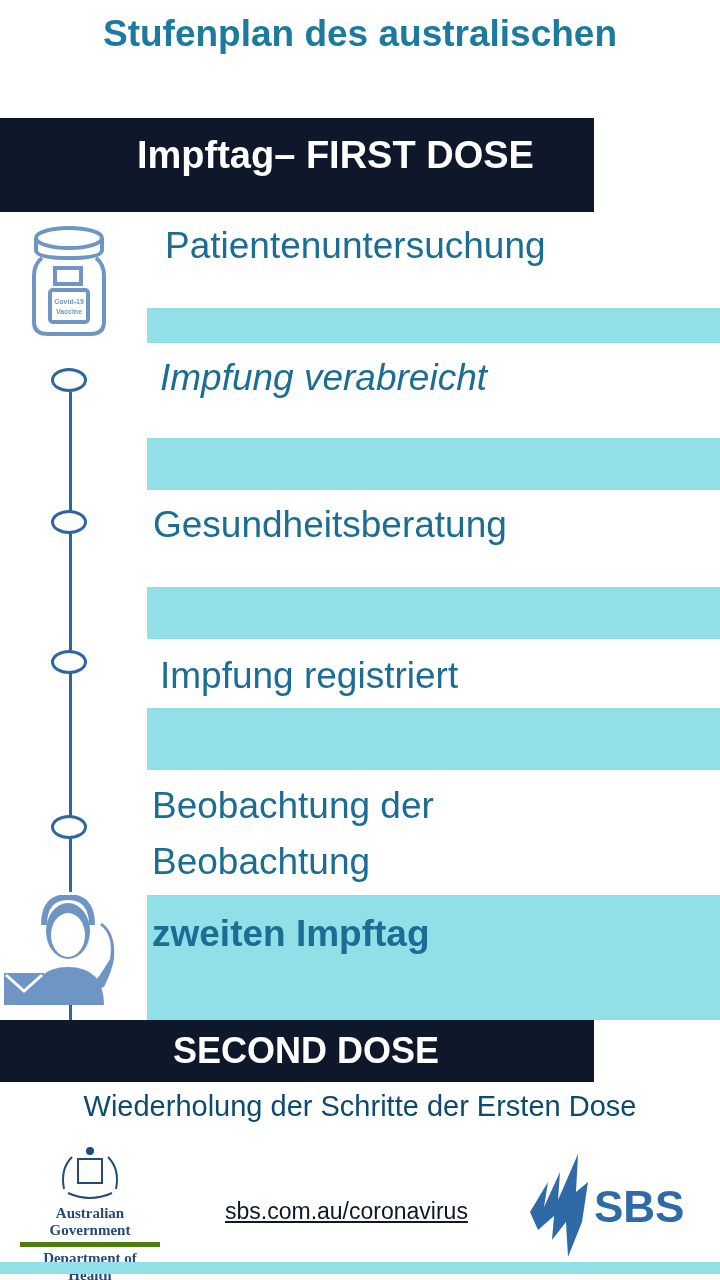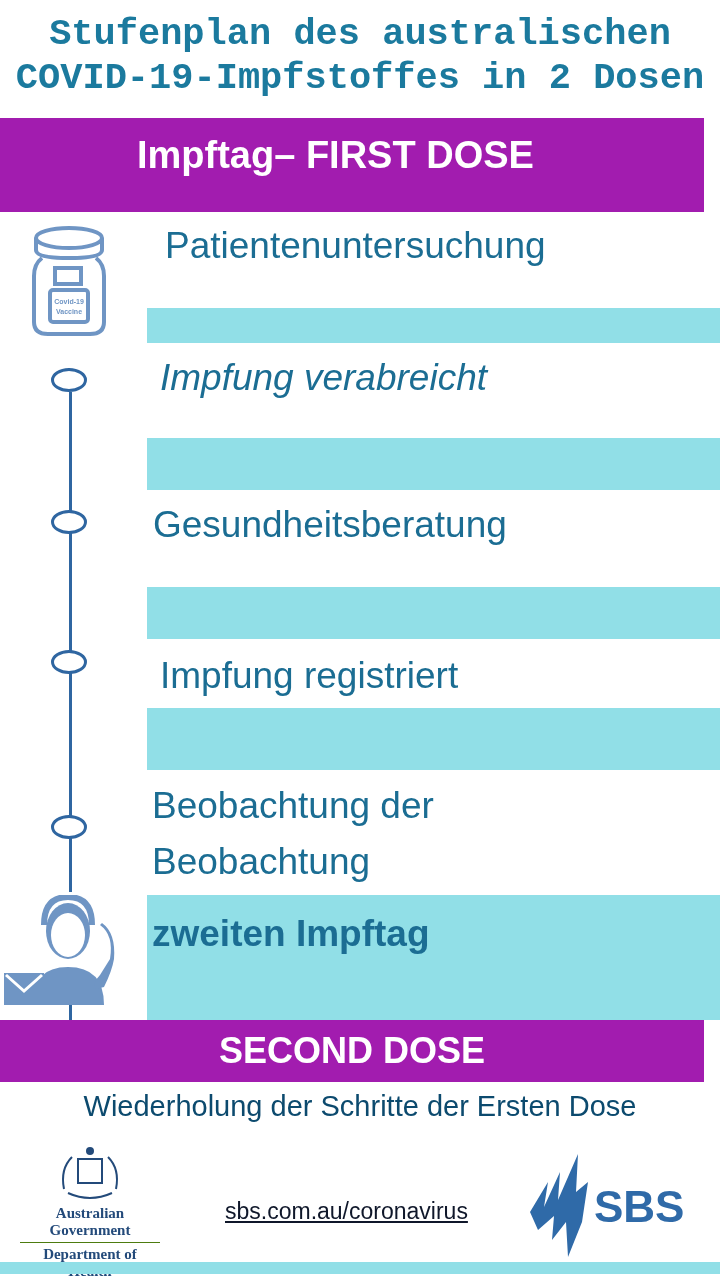--- a/index.html
+++ b/index.html
@@ -1,39 +1,38 @@
 <!DOCTYPE html>
 <html><head>
 <meta charset="utf-8">
 <style>
   html,body{margin:0;padding:0;}
   body{width:720px;height:1280px;background:#ffffff;position:relative;overflow:hidden;font-family:"Liberation Sans",sans-serif;}
   .title{position:absolute;left:0;top:0;width:720px;height:118px;text-align:center;color:#1b7a9e;font-weight:bold;font-size:37px;line-height:44px;padding-top:12px;box-sizing:border-box;}
-  .title div{white-space:nowrap;font-family:Liberation Mono, monospace;}
-  .band{position:absolute;left:0;width:704px;background:#a21caf;color:#fff;font-weight:bold;}
+  .title div{white-space:nowrap;}
+  .band{position:absolute;left:0;width:576px;background:#0f172a;color:#fff;font-weight:bold;padding-left:18px;}
   .first-band{top:118px;height:94px;}
   .first-band span{position:absolute;left:137px;top:16px;font-size:38px;}
   .cyan{position:absolute;background:#91dfe7;}
   .step{position:absolute;color:#1b6d93;font-size:37px;white-space:nowrap;line-height:56px;}
   .timeline-line{position:absolute;left:69px;width:3px;background:#2f66a1;}
   .node{position:absolute;left:51px;width:36px;height:24px;border:3px solid #2f66a1;border-radius:50%;background:#fff;box-sizing:border-box;}
   .second-band{top:1020px;height:62px;text-align:center;}
   .second-band span{font-size:36px;line-height:62px;margin-top:8px;}
   .repeat{position:absolute;left:0;top:1090px;width:720px;text-align:center;color:#0c4a6e;font-size:29px;}
   .link{position:absolute;left:225px;top:1198px;color:#0f172a;font-size:23px;text-decoration:underline;}
   .gov{position:absolute;left:20px;top:1145px;width:140px;text-align:center;color:#234a7a;font-family:"Liberation Serif",serif;font-size:15px;font-weight:bold;}
   .sbs{position:absolute;left:528px;top:1152px;width:170px;height:105px;}
   .bottom-strip{position:absolute;left:0;top:1262px;width:720px;height:12px;background:#91dfe7;}
 </style>
 </head>
 <body>
 
 <div class="title">
   <div>Stufenplan des australischen</div>
-  <div>COVID-19-Impfstoffes in 2 Dosen</div>
 </div>
 
 <div class="band first-band">
   <span>Impftag– FIRST DOSE</span>
 </div>
 
 <div class="cyan" style="left:147px;top:308px;width:573px;height:35px;"></div>
 <div class="cyan" style="left:147px;top:438px;width:573px;height:52px;"></div>
 <div class="cyan" style="left:147px;top:587px;width:573px;height:52px;"></div>
 <div class="cyan" style="left:147px;top:708px;width:573px;height:62px;"></div>
@@ -90,21 +89,21 @@
 
 <div class="gov">
   <svg width="80" height="56" viewBox="0 0 80 56">
     <g fill="none" stroke="#234a7a" stroke-width="2">
       <rect x="28" y="14" width="24" height="24"></rect>
       <path d="M14 44 q-4-20 8-32 M66 44 q4-20 -8-32"></path>
       <path d="M18 48 q22 10 44 0"></path>
     </g>
     <circle cx="40" cy="6" r="4" fill="#234a7a"></circle>
   </svg>
-  <div style="border-bottom:1px solid #4d7c0f;padding-bottom:3px;">Australian Government</div>
+  <div style="border-bottom:5px solid #4d7c0f;padding-bottom:3px;">Australian Government</div>
   <div style="padding-top:3px;">Department of Health</div>
 </div>
 
 <a class="link">sbs.com.au/coronavirus</a>
 
 <svg class="sbs" viewBox="0 0 170 105">
   <g fill="#2f6aa8">
     <path d="M2 60 L20 30 L16 55 L32 20 L30 48 L50 2 L48 40 L60 30 L54 70 L40 105 L38 70 L24 88 L26 64 L10 78 Z"></path>
   </g>
   <text x="66" y="70" font-size="44" font-weight="bold" fill="#2f6aa8" font-family="Liberation Sans, sans-serif">SBS</text>

